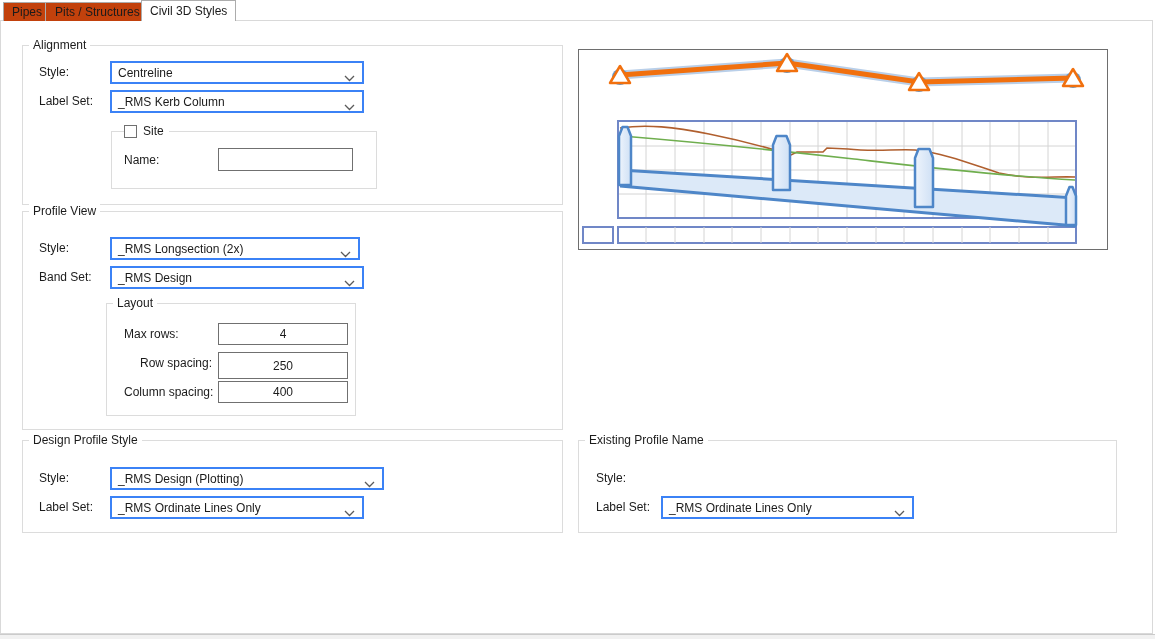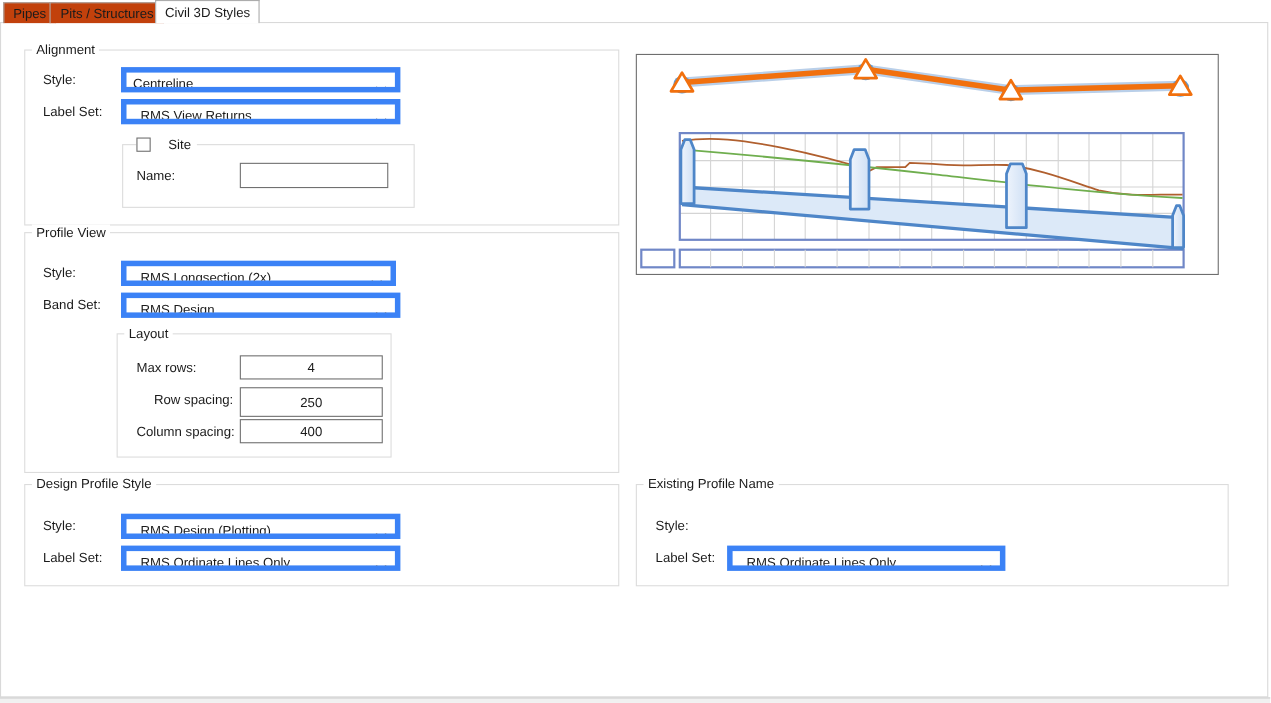--- a/index.html
+++ b/index.html
@@ -19,25 +19,25 @@
     position:absolute;left:0;top:20px;width:1153px;height:614px;
     border:1px solid #d9d9d9;background:#ffffff;box-sizing:border-box;z-index:1;
   }
   .bottom-strip{
     position:absolute;left:0;top:634px;width:1155px;height:5px;
     background:#f1f1f1;border-top:1px solid #cbcbcb;box-sizing:border-box;z-index:5;
   }
   
   .group{position:absolute;border:1px solid #dcdcdc;box-sizing:border-box;background:#fff;z-index:3;}
   .gtitle{position:absolute;top:-8px;left:6px;background:#ffffff;padding:0 4px;white-space:nowrap;}
-  .glegend{position:absolute;top:-8px;left:12px;background:#ffffff;padding:0 5px 0 0;display:flex;align-items:center;gap:16px;}
+  .glegend{position:absolute;top:-8px;left:12px;background:#ffffff;padding:0 5px 0 0;display:flex;align-items:center;gap:6px;}
   .lbl{position:absolute;white-space:nowrap;}
   
   .combo{
-    position:absolute;box-sizing:border-box;height:23px;border:5px solid #3b82f6;background:#fff;
+    position:absolute;box-sizing:border-box;height:23px;border:2px solid #3b82f6;background:#fff;
     padding:3px 22px 0 6px;cursor:default;white-space:nowrap;overflow:hidden;
   }
   .chev{position:absolute;right:7px;top:8px;pointer-events:none;}
   .txt{
     position:absolute;box-sizing:border-box;border:1px solid #707070;background:#fff;
     font-family:"Liberation Sans",sans-serif;font-size:12px;color:#1b1b1b;padding:0 4px;outline:none;
   }
   .txt.center{text-align:center;}
   .cb{
     appearance:none;-webkit-appearance:none;margin:0;width:13px;height:13px;
@@ -67,21 +67,21 @@
     <span>Centreline</span>
     <span class="chev">
       <svg width="11" height="7" viewBox="0 0 11 7">
           <polyline points="1,1 5.5,5.5 10,1" fill="none" stroke="#5b5b5b" stroke-width="1.3"></polyline>
         </svg>
     </span>
   </div>
 
   <span class="lbl" style="left:16px;top:48px;">Label Set:</span>
   <div class="combo" style="left:87px;top:44px;width:254px;">
-    <span>_RMS View Returns</span>
+    <span>_RMS Kerb Column</span>
     <span class="chev">
       <svg width="11" height="7" viewBox="0 0 11 7">
           <polyline points="1,1 5.5,5.5 10,1" fill="none" stroke="#5b5b5b" stroke-width="1.3"></polyline>
         </svg>
     </span>
   </div>
 
   <div class="group" style="left:88px;top:85px;width:266px;height:58px;">
     <span class="glegend">
       <input type="checkbox" class="cb" style="">
@@ -126,21 +126,21 @@
 
     <span class="lbl" style="left:17px;top:81px;">Column spacing:</span>
     <input class="txt center" style="left: 111px; top: 77px; width: 130px; height: 22px;" value="400">
   </div>
 </div>
 
 <div class="group" style="left:22px;top:440px;width:541px;height:93px;">
   <span class="gtitle">Design Profile Style</span>
 
   <span class="lbl" style="left:16px;top:30px;">Style:</span>
-  <div class="combo" style="left:87px;top:26px;width:254px;">
+  <div class="combo" style="left:87px;top:26px;width:274px;">
     <span>_RMS Design (Plotting)</span>
     <span class="chev">
       <svg width="11" height="7" viewBox="0 0 11 7">
           <polyline points="1,1 5.5,5.5 10,1" fill="none" stroke="#5b5b5b" stroke-width="1.3"></polyline>
         </svg>
     </span>
   </div>
 
   <span class="lbl" style="left:16px;top:59px;">Label Set:</span>
   <div class="combo" style="left:87px;top:55px;width:254px;">

